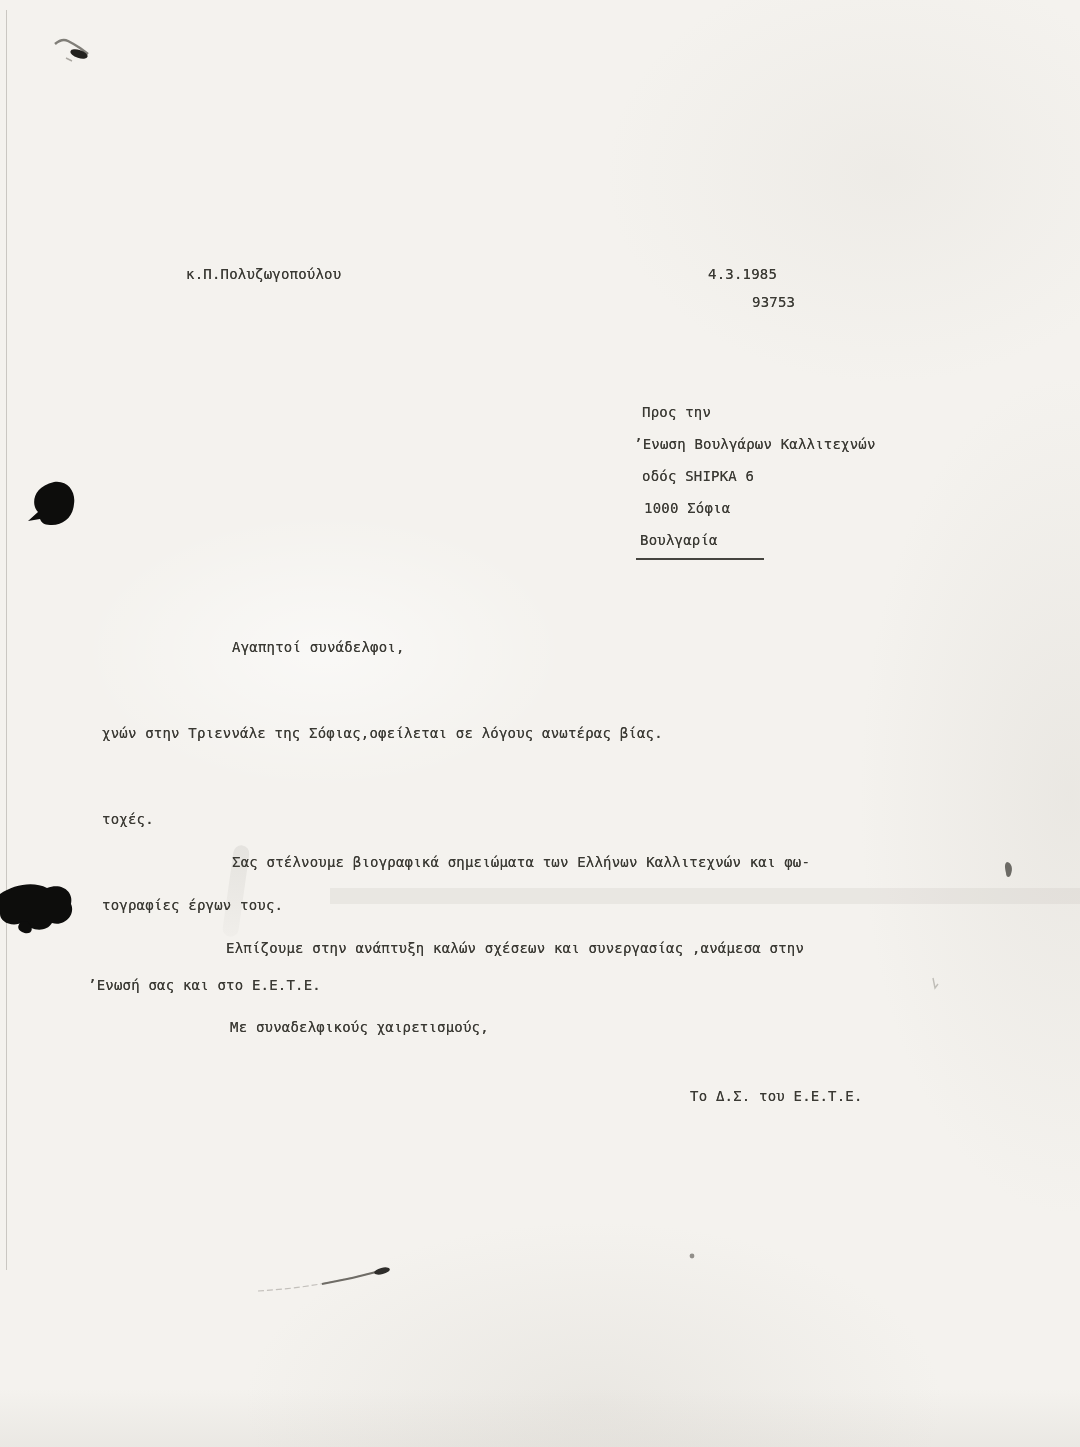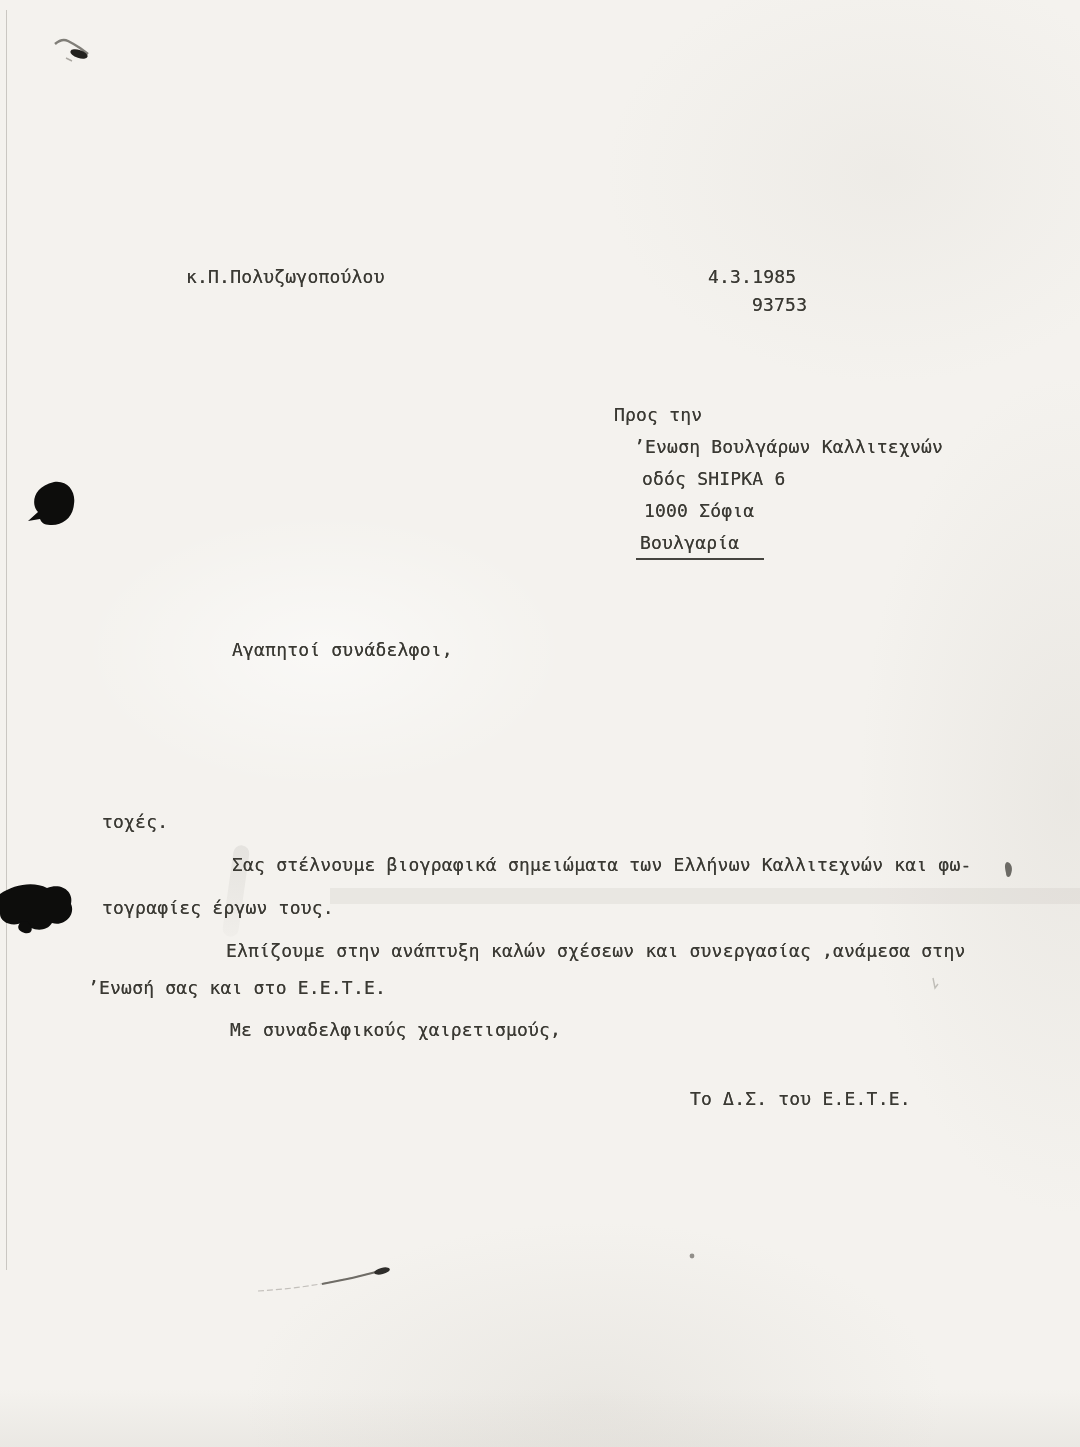--- a/index.html
+++ b/index.html
@@ -17,21 +17,21 @@
     background-image:
       radial-gradient(ellipse 400px 300px at 82% 12%, rgba(210,206,198,0.18), rgba(0,0,0,0) 70%),
       radial-gradient(ellipse 500px 260px at 55% 97%, rgba(198,194,186,0.22), rgba(0,0,0,0) 70%),
       radial-gradient(ellipse 300px 600px at 99% 55%, rgba(205,201,193,0.25), rgba(0,0,0,0) 70%),
       radial-gradient(ellipse 350px 200px at 30% 45%, rgba(255,255,255,0.5), rgba(0,0,0,0) 70%);
     font-family: "DejaVu Sans Mono", "Liberation Mono", monospace;
     color: #3a3933;
   }
   .line {
     position: absolute;
-    font-size: 18px;
+    font-size: 14px;
     letter-spacing: 0.2px;
     white-space: nowrap;
     text-shadow: 0 0 0.5px rgba(58,57,51,0.8);
   }
   .scan-edge-left {
     position: absolute;
     left: 6px; top: 10px;
     width: 1px; height: 1260px;
     background: rgba(150,147,140,0.45);
   }
@@ -107,28 +107,29 @@
 
     <circle cx="692" cy="1256" r="2.4" fill="#787671" opacity="0.8"></circle>
 
     <path d="M933,978 l2,10 l3,-4" fill="none" stroke="#8e8b84" stroke-width="1.4" opacity="0.5"></path>
   </svg>
 
   <div class="line" style="left:186px; top:266px">κ.Π.Πολυζωγοπούλου</div>
   <div class="line" style="left:708px; top:266px">4.3.1985</div>
   <div class="line" style="left:752px; top:294px">93753</div>
 
-  <div class="line" style="left:614px; top:404px">Προς την</div>
+  <div class="line" style="left:642px; top:404px">Προς την</div>
   <div class="line" style="left:634px; top:436px">’Ενωση Βουλγάρων Καλλιτεχνών</div>
   <div class="line" style="left:642px; top:468px">οδός SHIPKA 6</div>
   <div class="line" style="left:644px; top:500px">1000 Σόφια</div>
   <div class="line" style="left:640px; top:532px">Βουλγαρία</div>
   <div class="address-underline"></div>
 
   <div class="line" style="left:232px; top:639px">Αγαπητοί συνάδελφοι,</div>
+  <div class="line" style="left:102px; top:725px">χνών στην Τριεννάλε της Σόφιας,οφείλεται σε λόγους ανωτέρας βίας.</div>
   <div class="line" style="left:102px; top:811px">τοχές.</div>
   <div class="line" style="left:232px; top:854px">Σας στέλνουμε βιογραφικά σημειώματα των Ελλήνων Καλλιτεχνών και φω-</div>
   <div class="line" style="left:102px; top:897px">τογραφίες έργων τους.</div>
   <div class="line" style="left:226px; top:940px">Ελπίζουμε στην ανάπτυξη καλών σχέσεων και συνεργασίας ,ανάμεσα στην</div>
   <div class="line" style="left:88px;  top:977px">’Ενωσή σας και στο Ε.Ε.Τ.Ε.</div>
   <div class="line" style="left:230px; top:1019px">Με συναδελφικούς χαιρετισμούς,</div>
 
   <div class="line" style="left:690px; top:1088px">Το Δ.Σ. του Ε.Ε.Τ.Ε.</div>
 
 </div>

